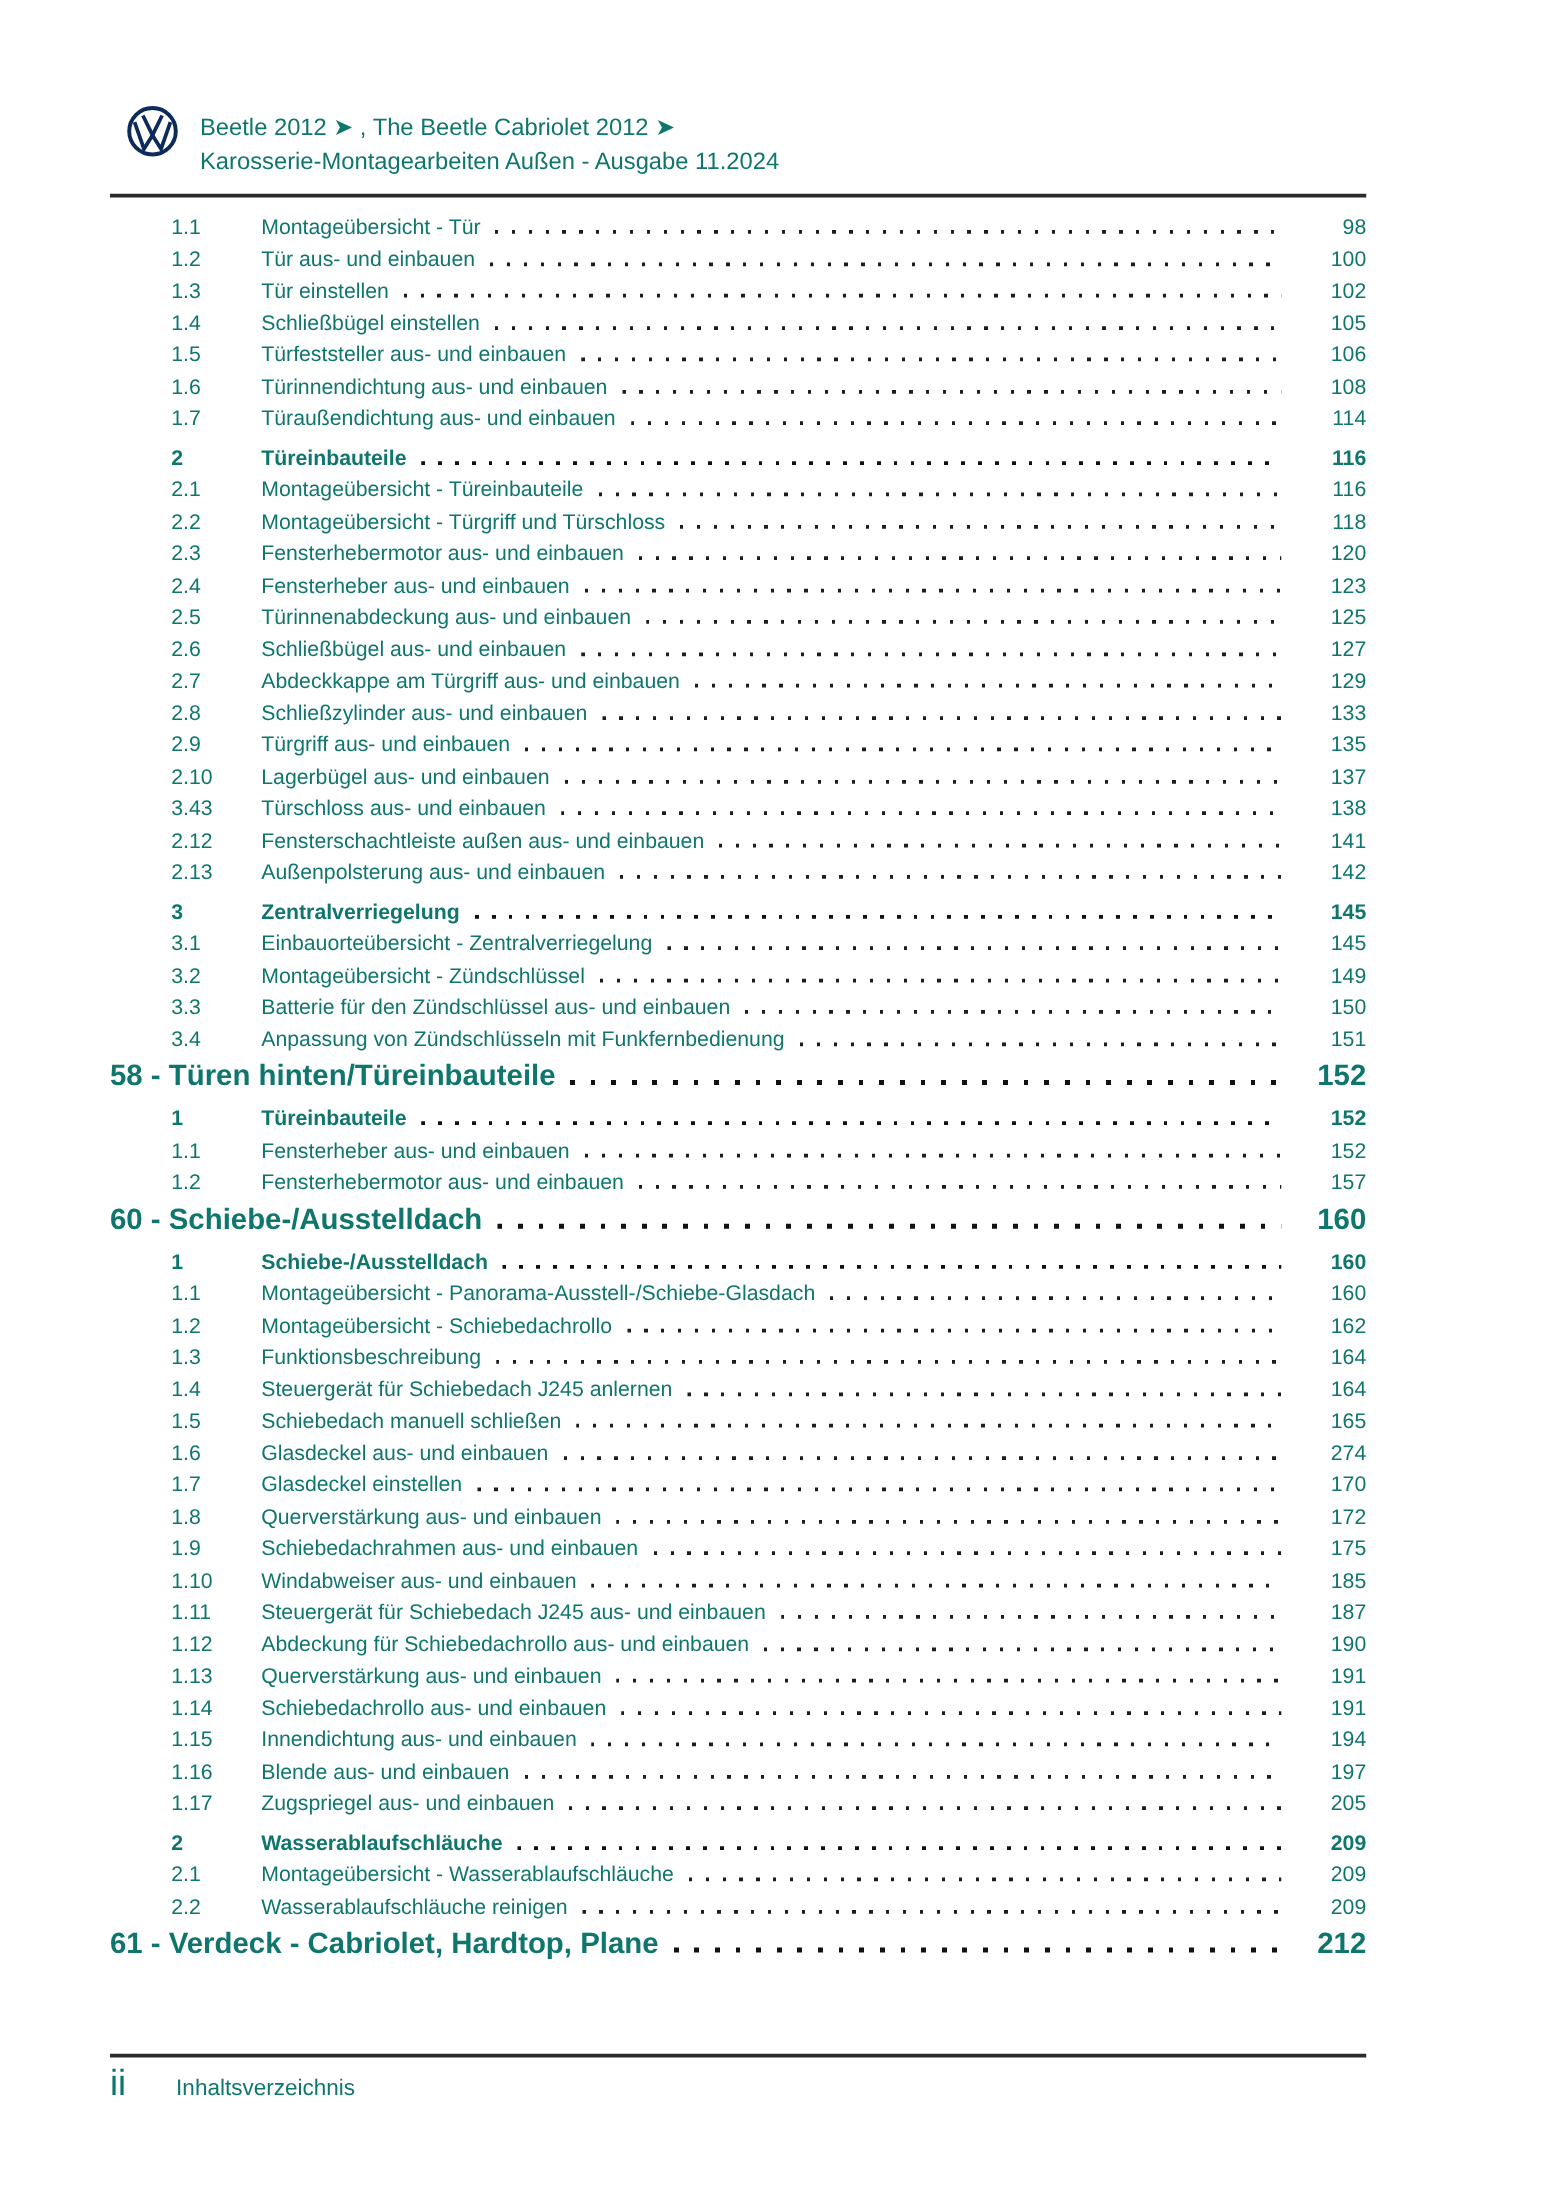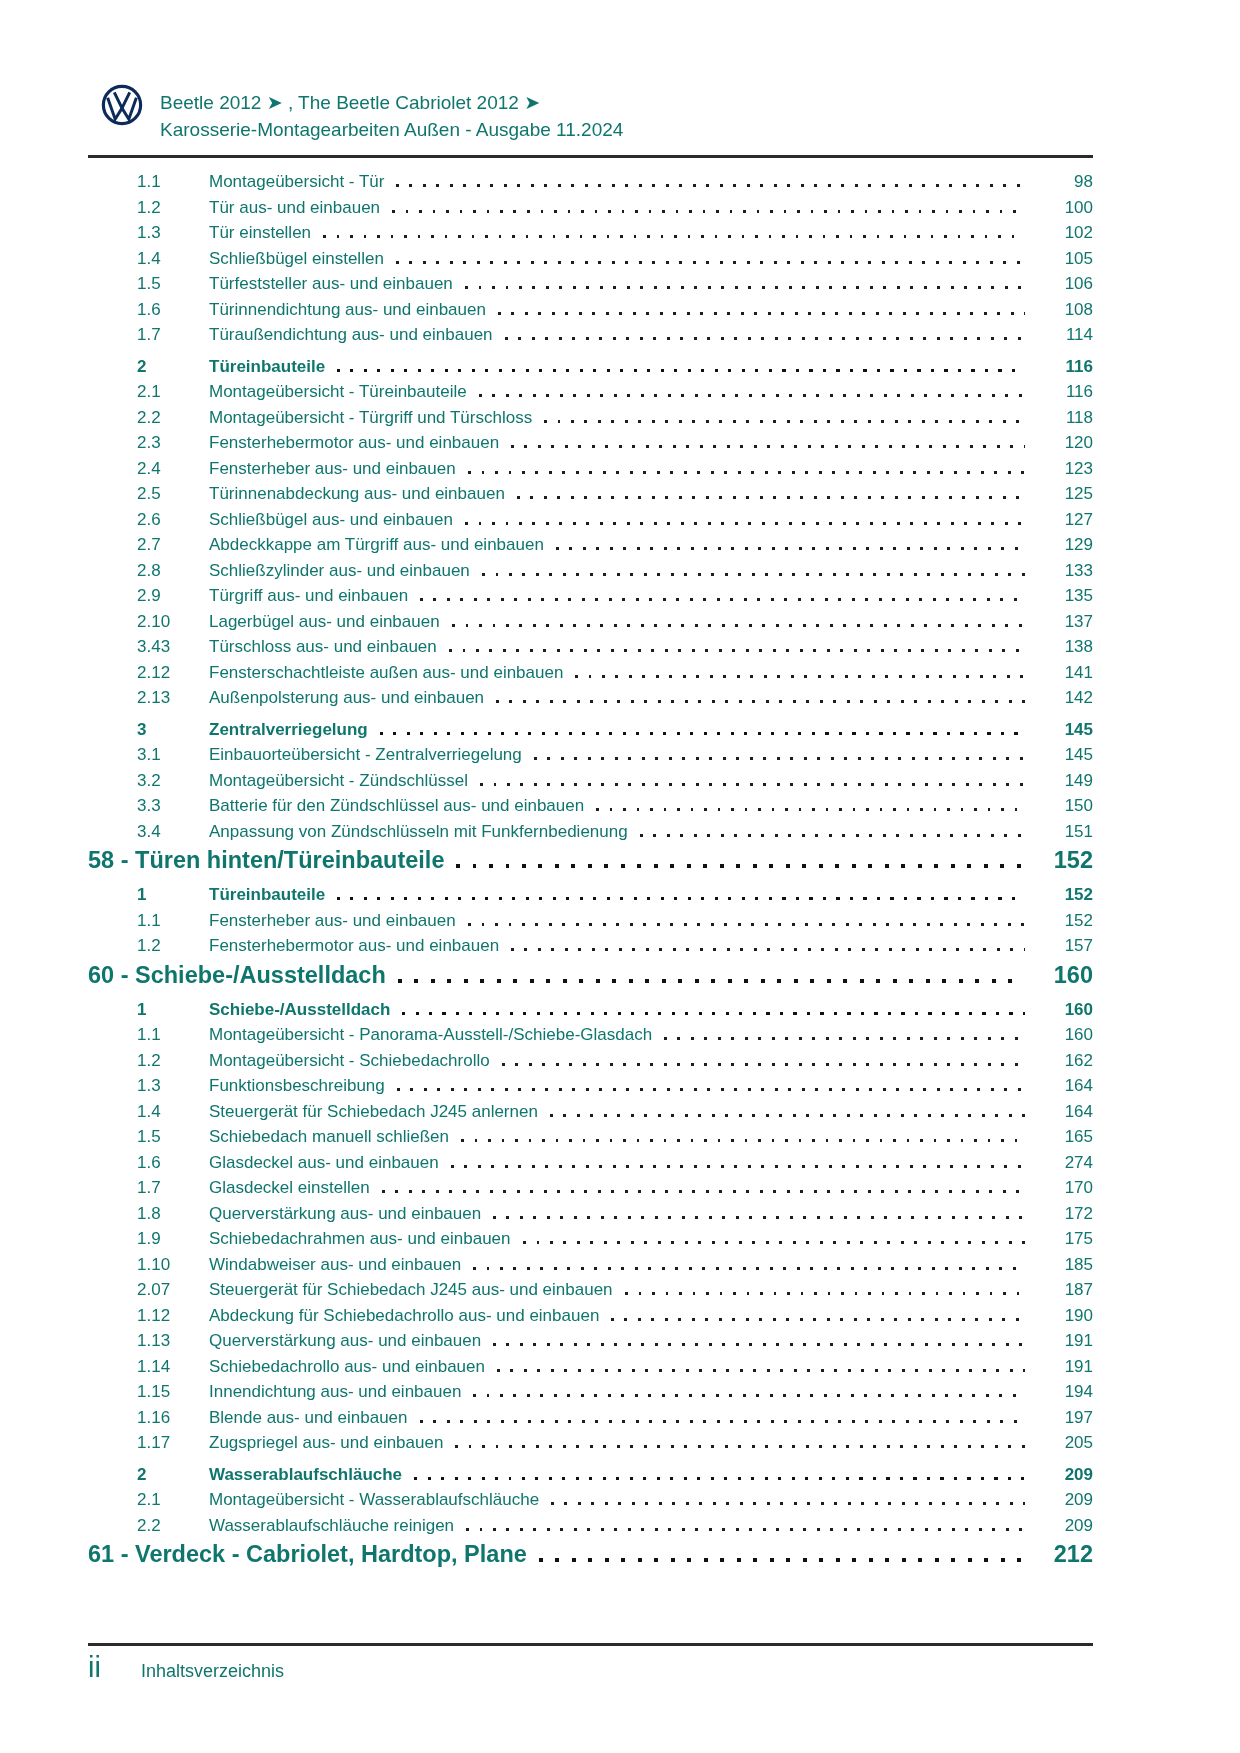--- a/index.html
+++ b/index.html
@@ -369,21 +369,21 @@
       <span class="pagenum">175</span>
     </div>
       <div class="row row-sub">
       <span class="num">1.10</span>
       <span class="title">Windabweiser aus- und einbauen</span>
 
       <span class="dots"></span>
       <span class="pagenum">185</span>
     </div>
       <div class="row row-sub">
-      <span class="num">2.07</span>
+      <span class="num">1.11</span>
       <span class="title">Steuergerät für Schiebedach J245 aus- und einbauen</span>
 
       <span class="dots"></span>
       <span class="pagenum">187</span>
     </div>
       <div class="row row-sub">
       <span class="num">1.12</span>
       <span class="title">Abdeckung für Schiebedachrollo aus- und einbauen</span>
 
       <span class="dots"></span>

